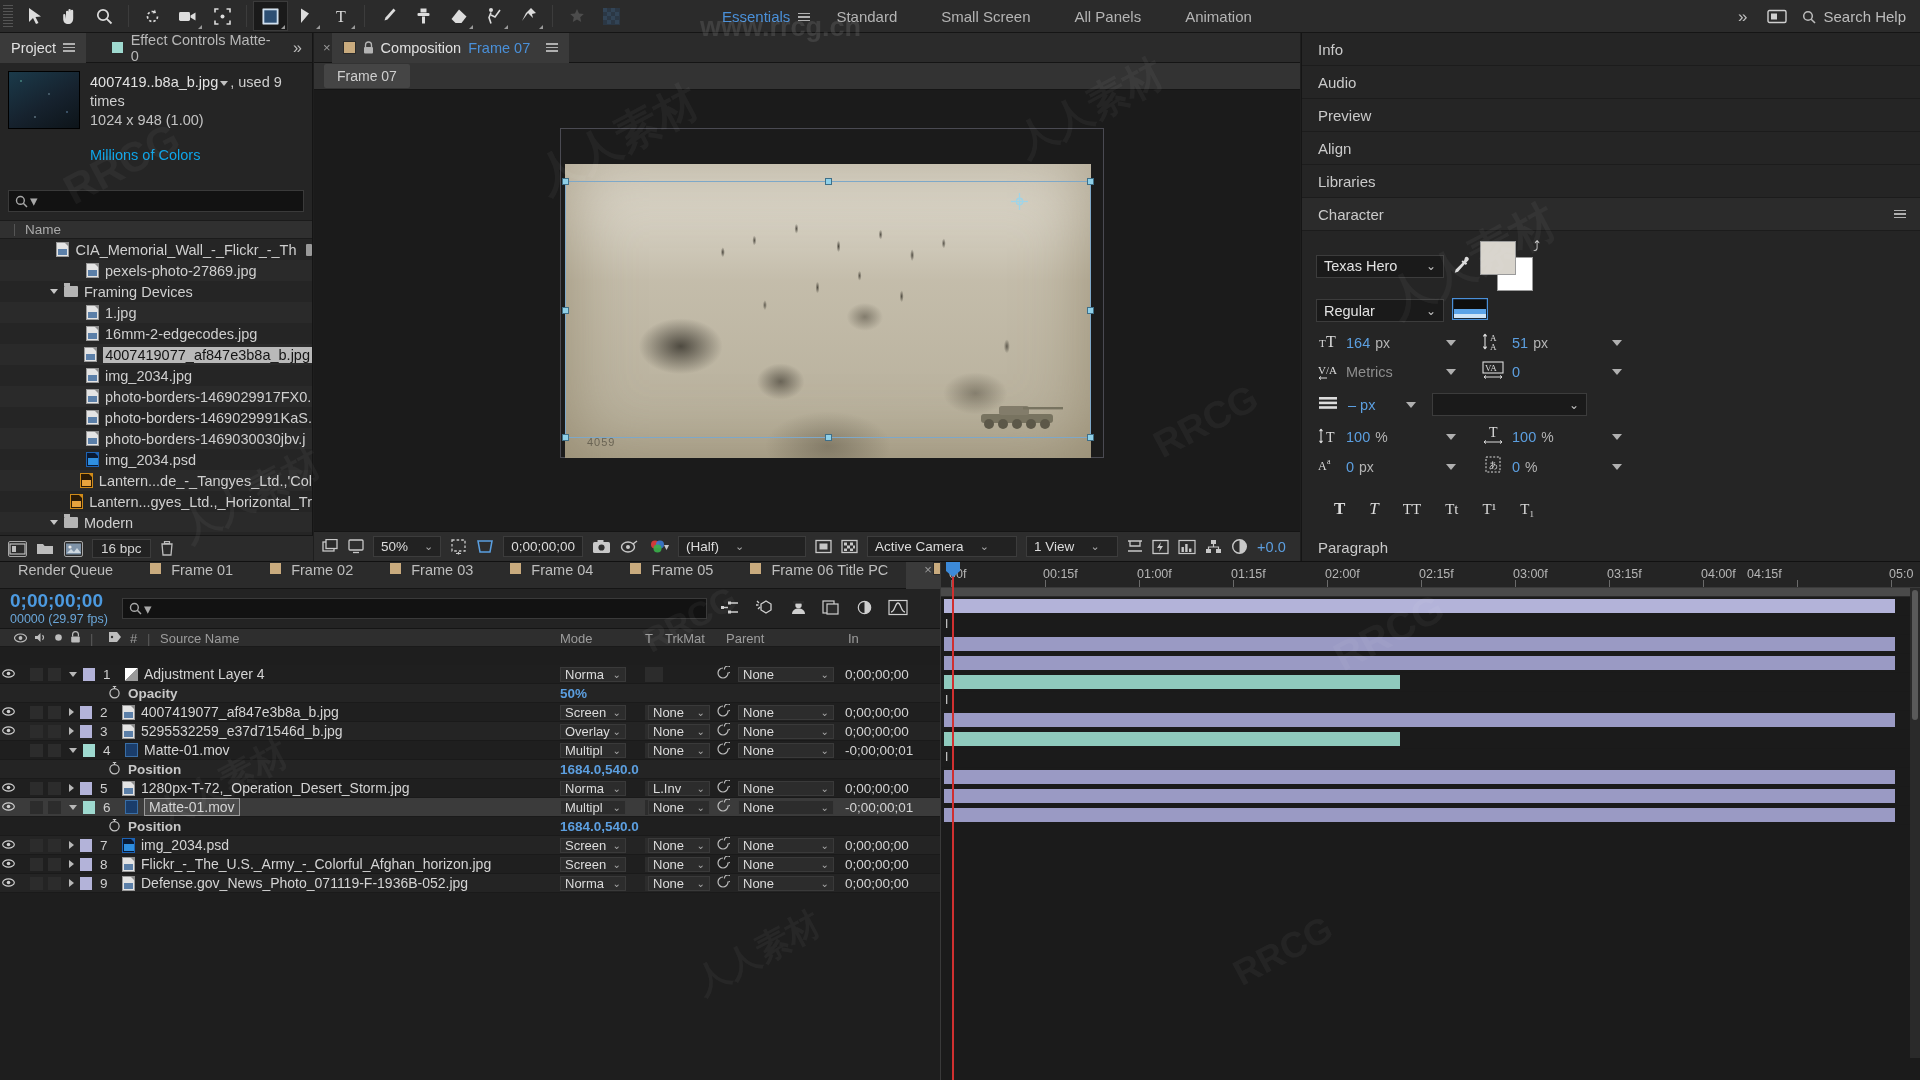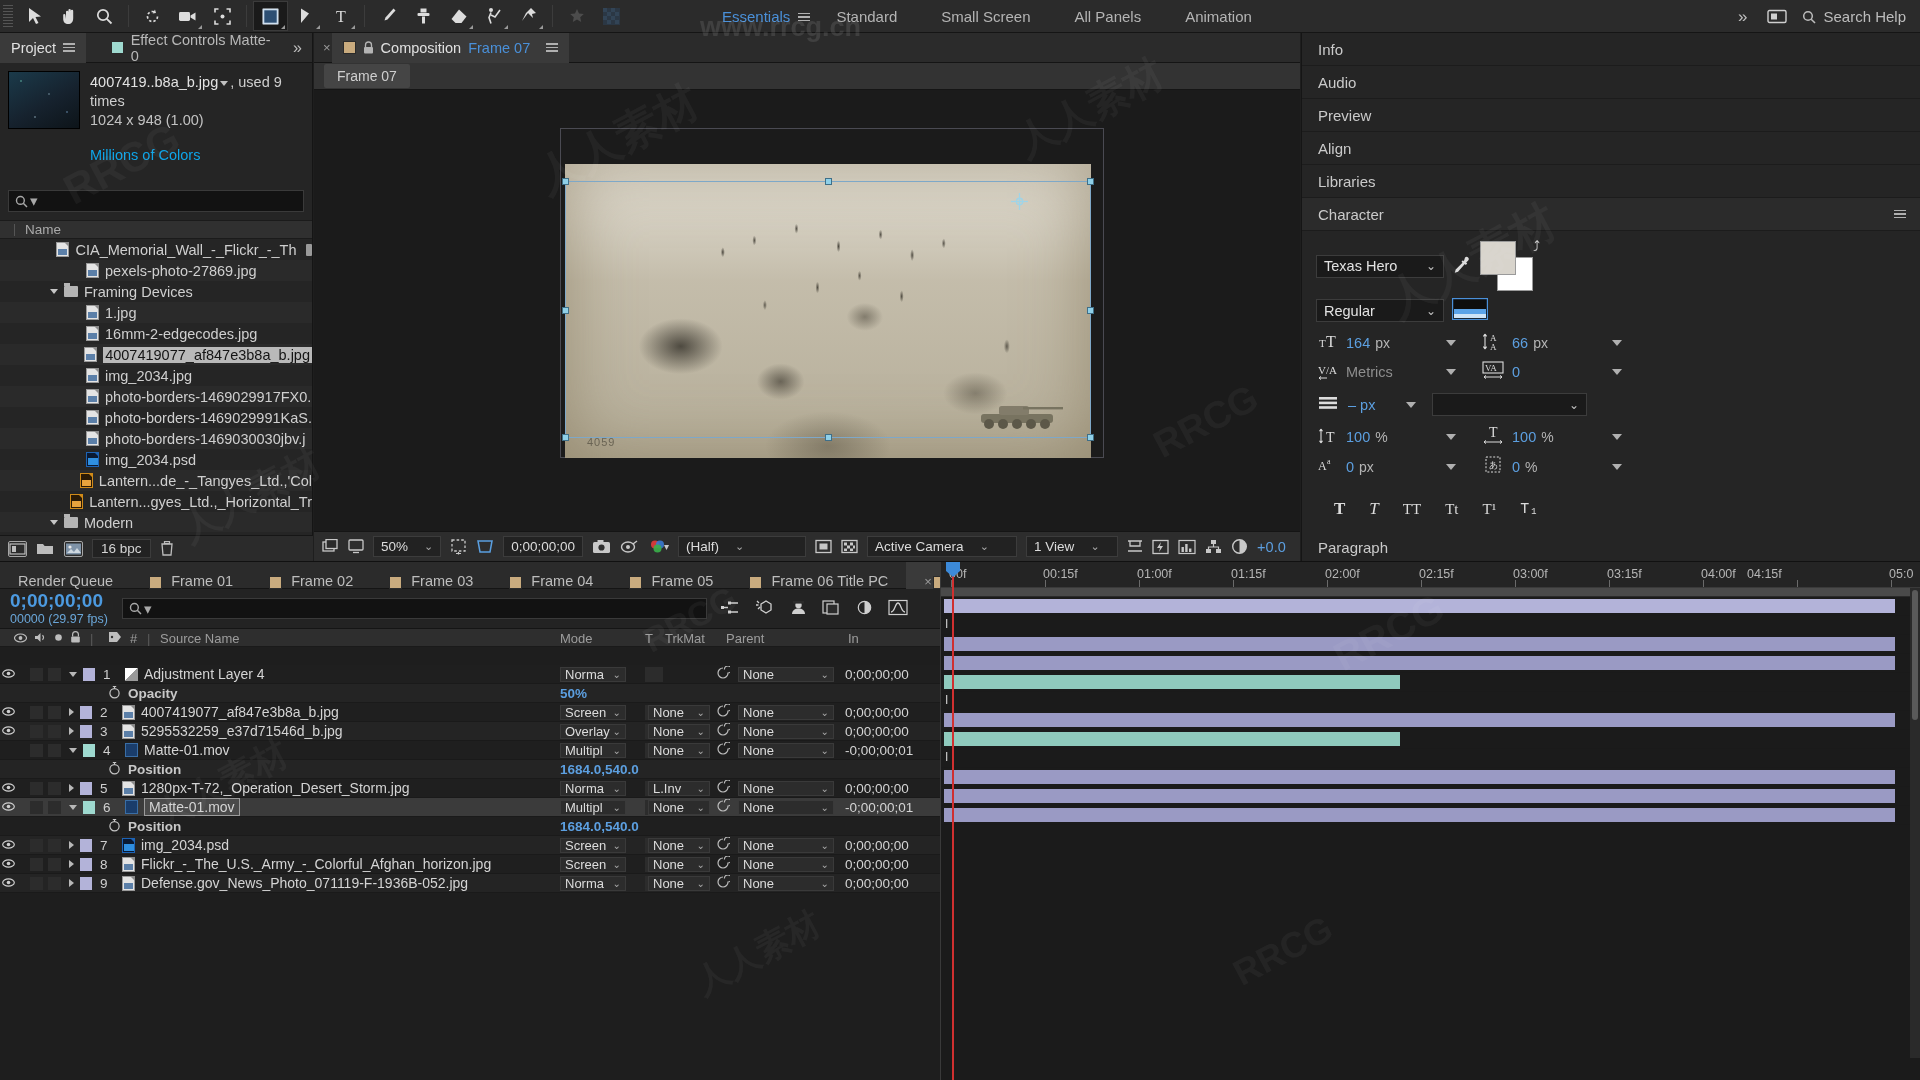--- a/index.html
+++ b/index.html
@@ -160,21 +160,21 @@
   .ddsm { width:0;height:0;border-left:5px solid transparent;border-right:5px solid transparent;
           border-top:6px solid #b0b0b0; }
   .cicon { color:#dcdcdc; font-size:14px; width:26px; text-align:center; }
   .cfield { display:flex; align-items:center; gap:5px; min-width:96px; }
   .tstyle-row { display:flex; align-items:center; gap:24px; padding:14px 0 0 18px; color:#dcdcdc; }
   
   #tl { position:absolute; left:0; top:561px; width:1920px; height:519px; background:#1e1e1e;
         border-top:1px solid #111; }
   #tl-tabs { height:27px; background:#2b2b2b; display:flex; align-items:center;
              border-bottom:1px solid #151515; }
-  .tltab { display:flex; align-items:flex-end; gap:9px; padding:0 18px; height:27px;
+  .tltab { display:flex; align-items:flex-start; gap:9px; padding:0 18px; height:27px;
            font-size:14.5px; color:#bdbdbd; }
   .tltab.active { background:#3a3a3a; color:#e6e6e6; }
   .compchip { width:13px;height:13px;background:#c9ab7e;border:1px solid #2a2a2a; }
   .closex { color:#9a9a9a; font-size:13px; margin-right:-8px; }
   #tl-head { height:40px; display:flex; align-items:center; gap:14px; padding-left:10px;
              border-bottom:1px solid #151515; background:#232323; }
   #tc-big { color:#4c9ae0; font-weight:bold; font-size:19px; line-height:1; }
   #tc-sub { color:#6aa6d8; font-size:12.5px; margin-top:2px; }
   #tl-search { width:585px; height:21px; background:#121212; border:1px solid #3a3a3a;
                display:flex; align-items:center; padding:0 6px; color:#8a8a8a; }
@@ -765,21 +765,21 @@
       </span>
       <span class="ddsm"></span>
       <span class="cicon" style="margin-left:22px">
         <svg width="24" height="19" viewBox="0 0 24 19">
             <text x="7" y="9" font-size="9" fill="#dcdcdc" font-family="serif">A</text>
             <text x="7" y="18" font-size="9" fill="#dcdcdc" font-family="serif">A</text>
             <path d="M2 2v15M2 2l-1.6 2.4M2 2l1.6 2.4M2 17l-1.6-2.4M2 17l1.6-2.4" stroke="#dcdcdc" stroke-width="1.1" fill="none"></path>
           </svg>
       </span>
       <span class="cfield">
-        <span class="num">66</span>
+        <span class="num">51</span>
         <span class="unit">px</span>
       </span>
       <span class="ddsm"></span>
     </div>
 
     <div class="cr" style="gap:4px">
       <span class="cicon">
         <svg width="24" height="18" viewBox="0 0 24 18">
             <text x="1" y="12" font-size="11" fill="#dcdcdc" font-family="serif">V/A</text>
             <path d="M2 16h8M2 16l2-1.6M2 16l2 1.6" stroke="#dcdcdc" stroke-width="1" fill="none"></path>
@@ -871,21 +871,21 @@
       </span>
       <span class="ddsm"></span>
     </div>
 
     <div class="tstyle-row">
       <span style="font-family:'Liberation Serif',serif;font-weight:bold;font-size:17px">T</span>
       <span style="font-family:'Liberation Serif',serif;font-style:italic;font-size:17px">T</span>
       <span style="font-family:'Liberation Serif',serif;font-size:15px">TT</span>
       <span style="font-family:'Liberation Serif',serif;font-size:15px">Tt</span>
       <span style="font-family:'Liberation Serif',serif;font-size:15px">T¹</span>
-      <span style="font-family:Liberation Mono, monospace;font-size:15px">T₁</span>
+      <span style="font-family:Liberation Serif, serif;font-size:15px">T₁</span>
     </div>
   </div>
 
   <div class="rstrip" style="margin-top:12px">Paragraph</div>
 
 </div>
 
 <div id="tl">
   <div id="tl-tabs">
       <div class="tltab">

